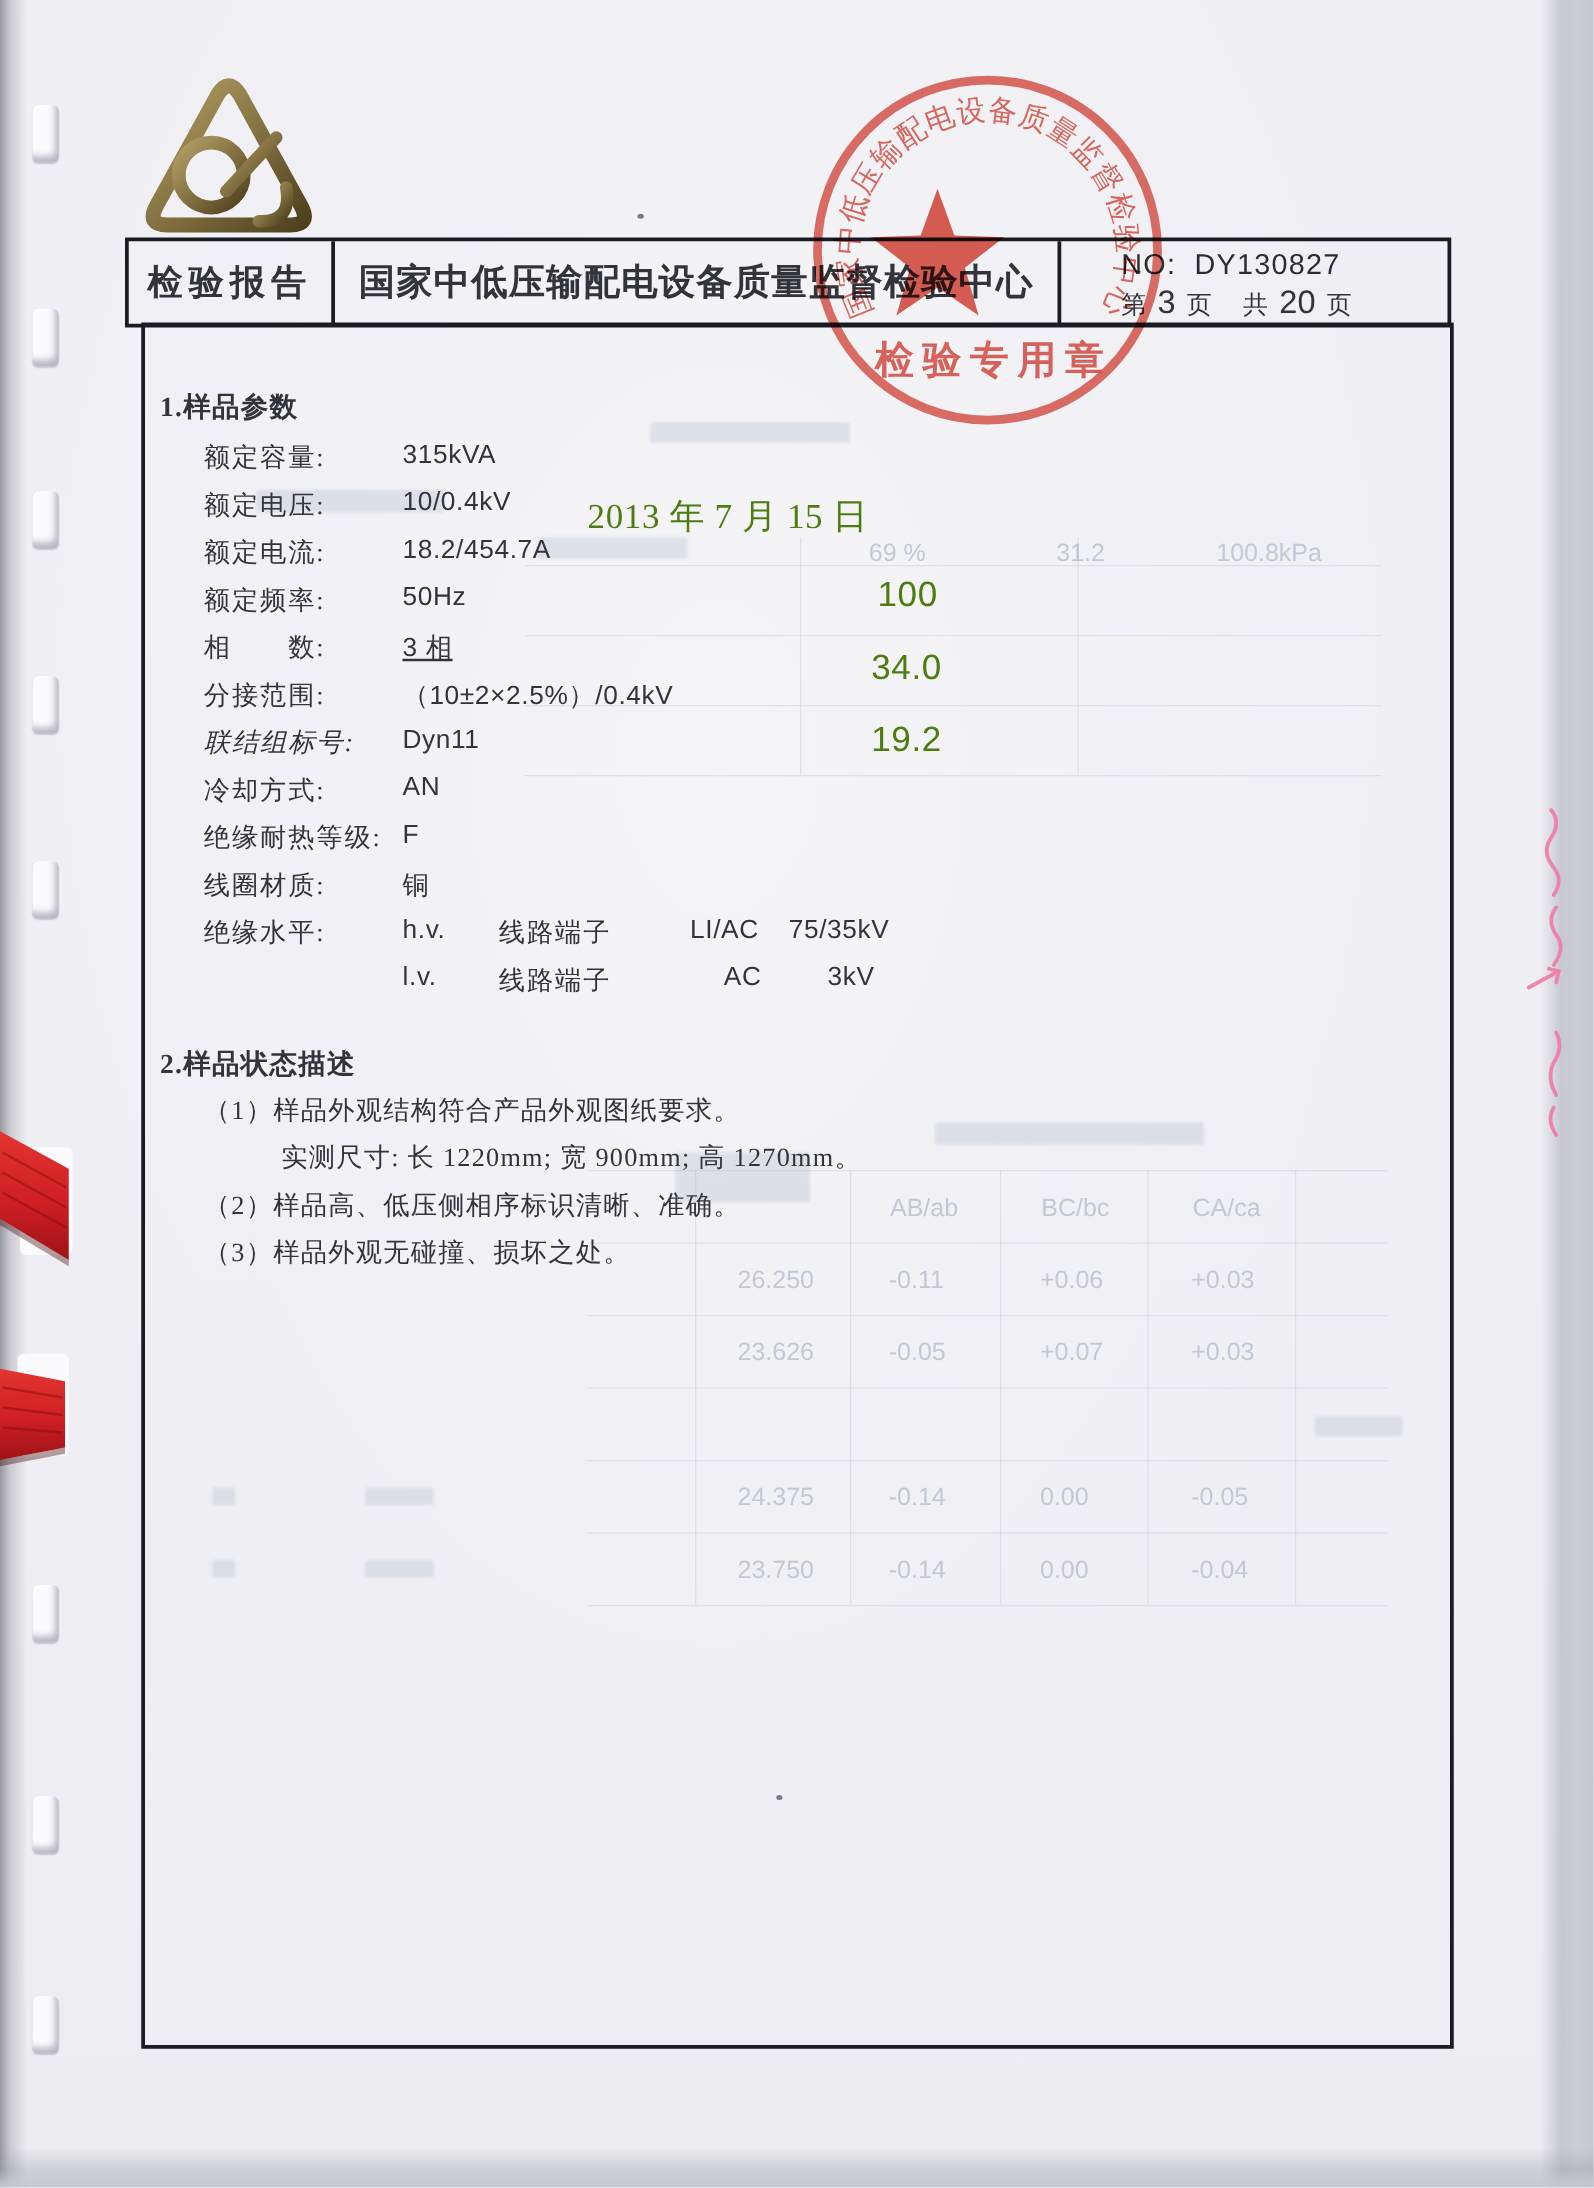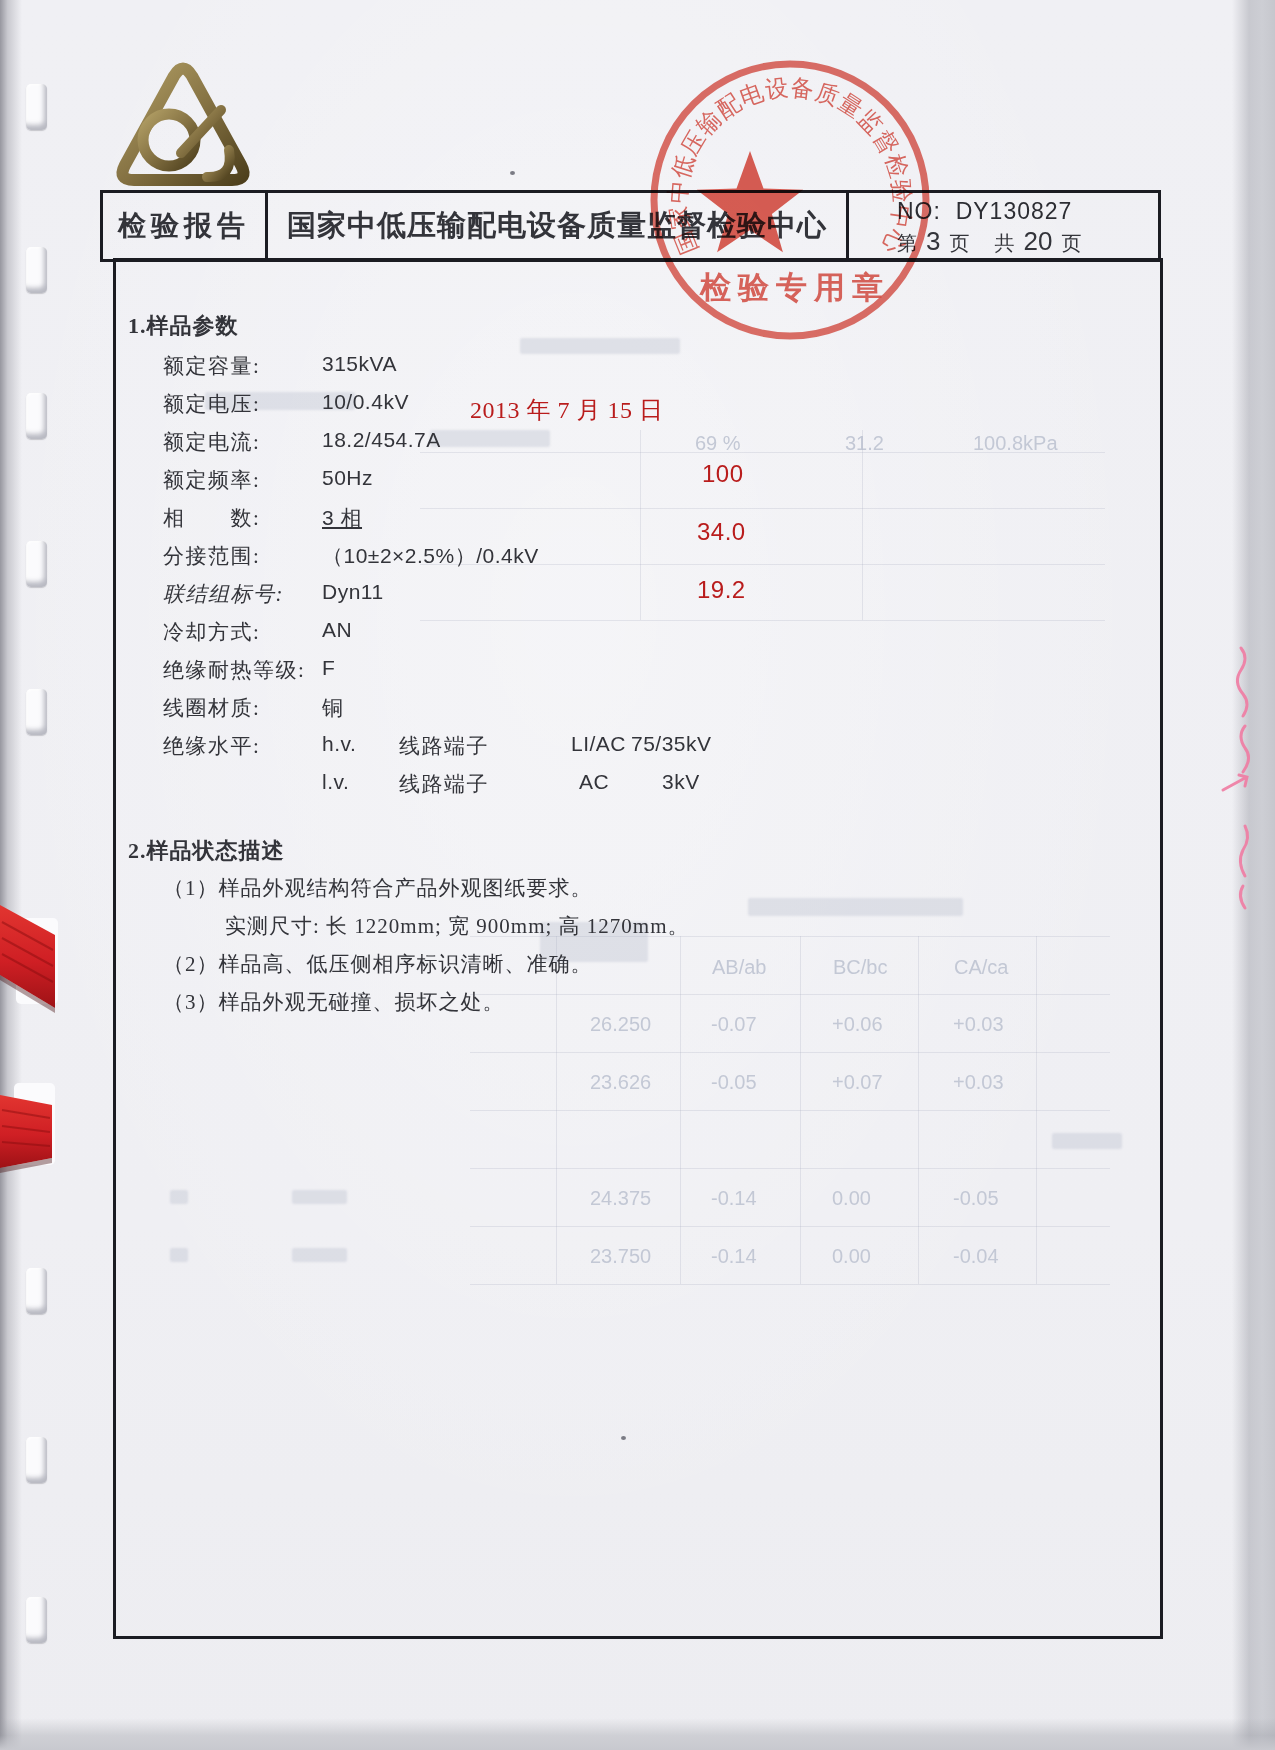--- a/index.html
+++ b/index.html
@@ -36,21 +36,21 @@
   .page-line{display:flex;align-items:baseline;gap:9px;margin-top:1px;font-size:20px;}
   .page-line .num{font-family:"Liberation Sans",sans-serif;font-size:26px;}
   .page-line .w3{margin-left:16px;}
   
   .content-box{left:113px;top:258px;width:1044px;height:1375px;border:3px solid #1b1c22;}
   .sec-title{font-size:22px;font-weight:700;letter-spacing:1px;}
   .prow-label{font-size:21px;letter-spacing:1.5px;}
   .prow-value{font-family:"Liberation Sans",sans-serif;font-size:21px;letter-spacing:.5px;}
   .item{font-size:21px;letter-spacing:1px;}
   
-  .ghost{position:absolute;color:#b91c1c;font-family:"Liberation Sans",sans-serif;font-size:24px;letter-spacing:.5px;white-space:pre;}
+  .ghost{position:absolute;color:#4d7c0f;font-family:"Liberation Sans",sans-serif;font-size:28px;letter-spacing:.5px;white-space:pre;}
   .ghost.cn{font-family:"Liberation Serif",serif;}
   .grow{position:absolute;display:flex;}
   .gcell{flex:0 0 121px;color:#c3c8d5;font-family:"Liberation Sans",sans-serif;font-size:20px;}
   .gbar{position:absolute;background:rgba(178,184,200,.32);filter:blur(1.2px);border-radius:2px;}
   .glh{position:absolute;height:1px;background:rgba(168,173,190,.25);}
   .glv{position:absolute;width:1px;background:rgba(168,173,190,.25);}
   
   .seal{mix-blend-mode:multiply;}
   .seal text{font-family:"Liberation Serif",serif;}
   
@@ -87,21 +87,21 @@
 
   <div class="gbar" style="left:748px;top:898px;width:215px;height:18px;"></div>
   <div class="gbar" style="left:540px;top:922px;width:108px;height:40px;"></div>
   <div class="grow" style="left:712px;top:956px;">
     <span class="gcell">AB/ab</span>
     <span class="gcell">BC/bc</span>
     <span class="gcell">CA/ca</span>
   </div>
   <div class="grow" style="left:590px;top:1013px;">
     <span class="gcell">26.250</span>
-    <span class="gcell">-0.07</span>
+    <span class="gcell">-0.11</span>
     <span class="gcell">+0.06</span>
     <span class="gcell">+0.03</span>
   </div>
   <div class="grow" style="left:590px;top:1071px;">
     <span class="gcell">23.626</span>
     <span class="gcell">-0.05</span>
     <span class="gcell">+0.07</span>
     <span class="gcell">+0.03</span>
   </div>
   <div class="grow" style="left:590px;top:1187px;">
@@ -195,21 +195,21 @@
 <span class="abs prow-label" style="left:163px;top:618px;">冷却方式:</span>
 <span class="abs prow-value" style="left:322px;top:618px;">AN</span>
 <span class="abs prow-label" style="left:163px;top:656px;">绝缘耐热等级:</span>
 <span class="abs prow-value" style="left:322px;top:656px;">F</span>
 <span class="abs prow-label" style="left:163px;top:694px;text-align:right;">线圈材质:</span>
 <span class="abs prow-value" style="left:322px;top:694px;">铜</span>
 
 <span class="abs prow-label" style="left:163px;top:732px;">绝缘水平:</span>
 <span class="abs prow-value" style="left:322px;top:732px;">h.v.</span>
 <span class="abs prow-label" style="left:399px;top:732px;">线路端子</span>
-<span class="abs prow-value" style="left:571px;top:732px;">LI/AC</span>
+<span class="abs prow-value" style="left:552px;top:732px;">LI/AC</span>
 <span class="abs prow-value" style="left:631px;top:732px;">75/35kV</span>
 <span class="abs prow-value" style="left:322px;top:770px;">l.v.</span>
 <span class="abs prow-label" style="left:399px;top:770px;">线路端子</span>
 <span class="abs prow-value" style="left:579px;top:770px;">AC</span>
 <span class="abs prow-value" style="left:662px;top:770px;">3kV</span>
 
 <div class="abs sec-title" style="left:128px;top:836px;">2.样品状态描述</div>
 <div class="abs item" style="left:163px;top:874px;">（1）样品外观结构符合产品外观图纸要求。</div>
 <div class="abs item" style="left:225px;top:912px;">实测尺寸: 长 1220mm; 宽 900mm; 高 1270mm。</div>
 <div class="abs item" style="left:163px;top:950px;">（2）样品高、低压侧相序标识清晰、准确。</div>

